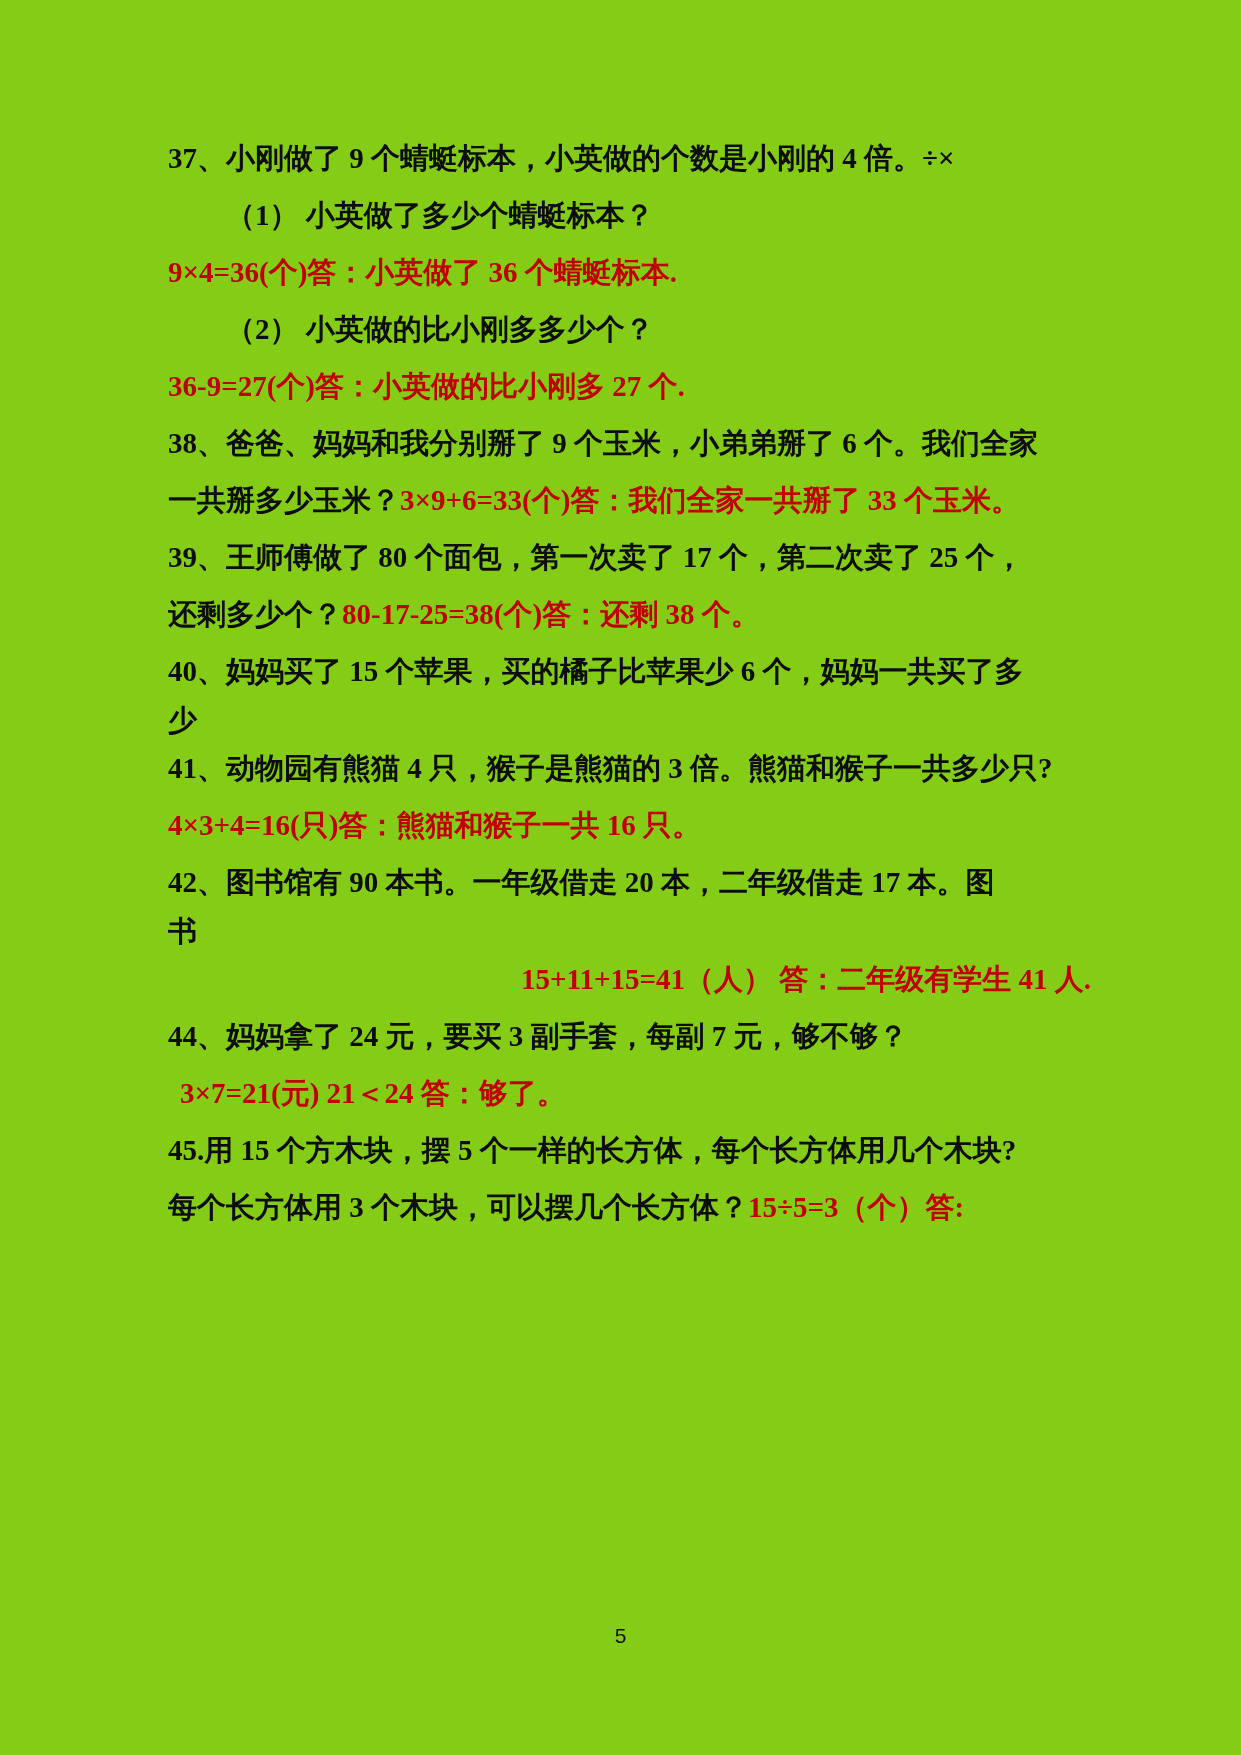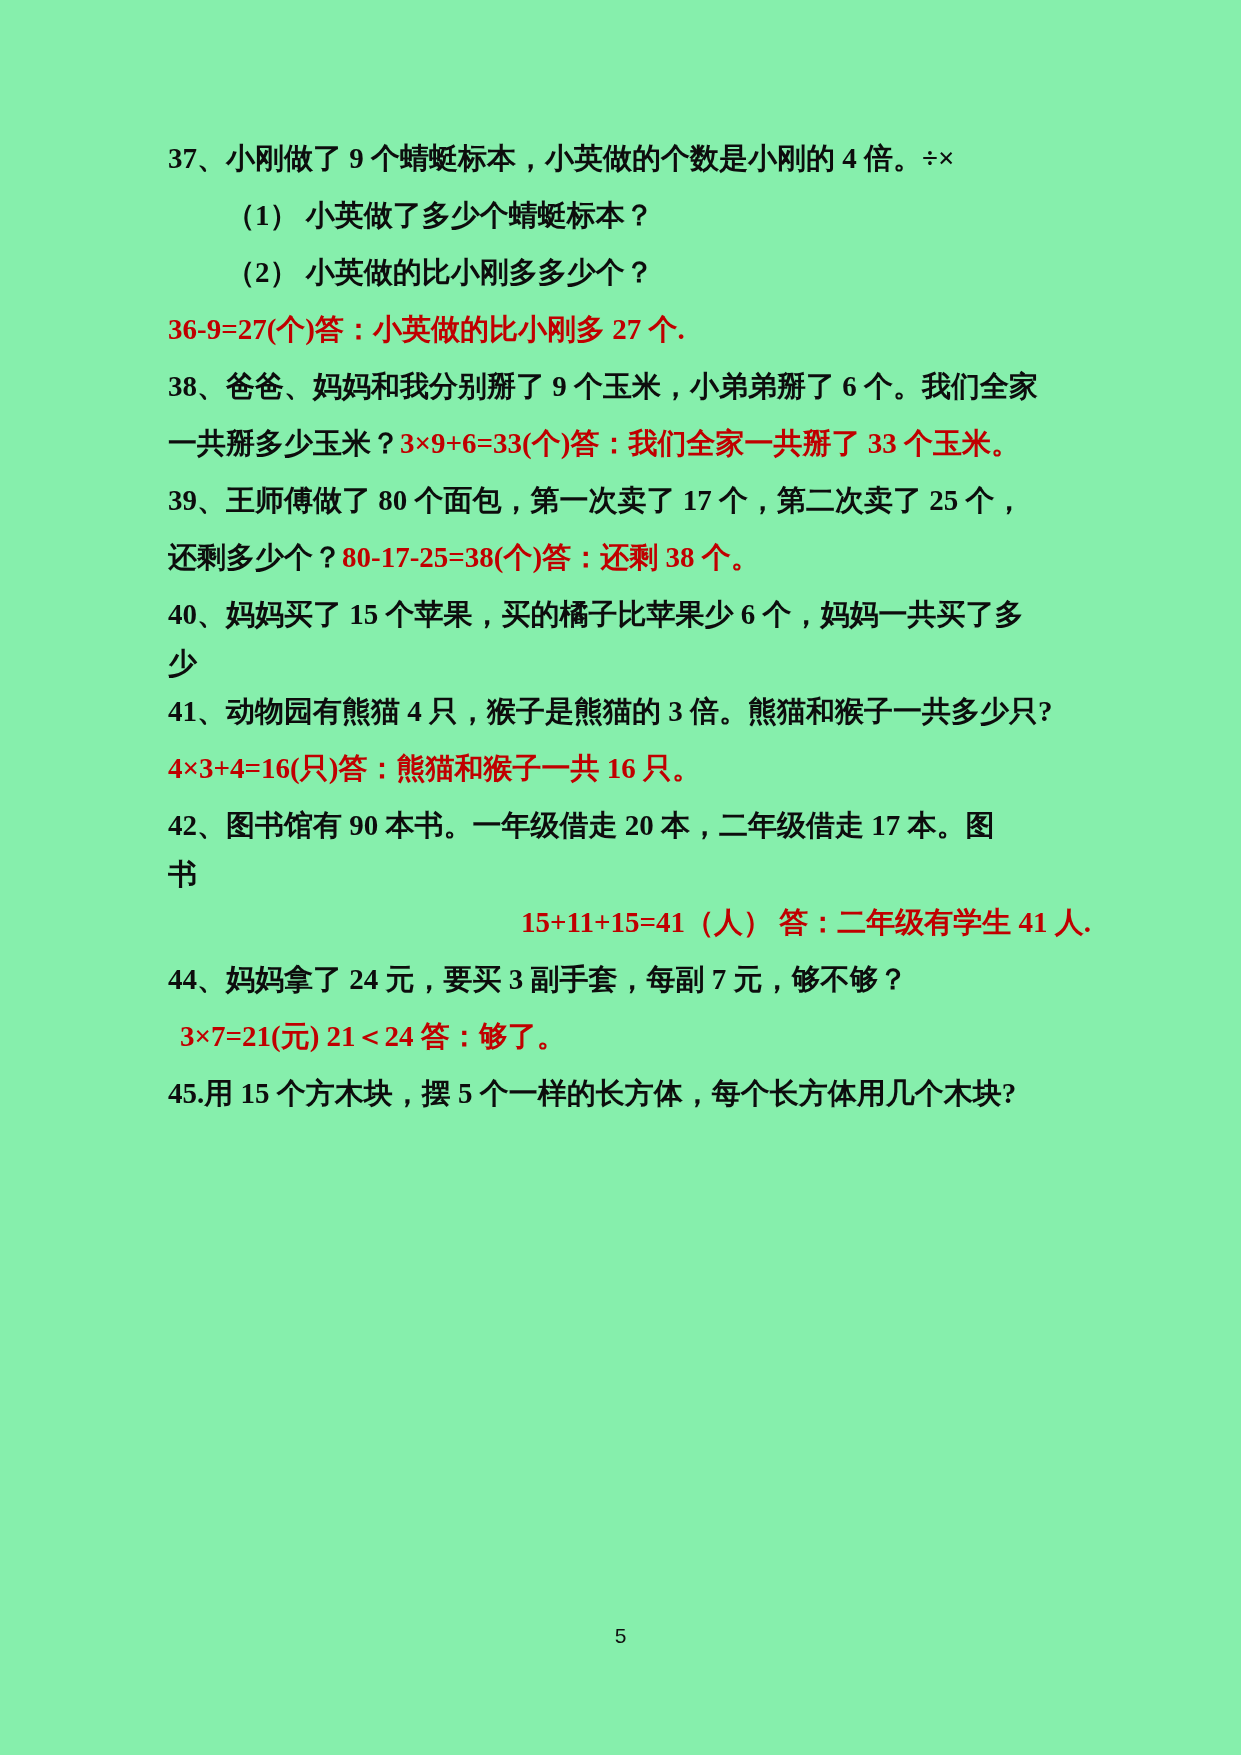--- a/index.html
+++ b/index.html
@@ -4,21 +4,21 @@
 <style>
   html, body {
     margin: 0;
     padding: 0;
     background: #ffffff;
   }
   .page {
     position: relative;
     width: 1241px;
     height: 1755px;
-    background: #86efac;
+    background: #84cc16;
     overflow: hidden;
     font-family: "Liberation Serif", "DejaVu Serif", serif;
     font-weight: bold;
     color: #0d0d0d;
     font-size: 29px;
   }
   .content {
     padding: 130px 150px 0 168px;
   }
   .line {
@@ -54,31 +54,33 @@
   }
 </style>
 </head>
 <body>
 
 <div class="page">
   <div class="content">
 
   <div class="line"><span class="seg-black">37、小刚做了 9 个蜻蜓标本，小英做的个数是小刚的 4 倍。÷×</span></div>
       <div class="line sub"><span class="seg-black">（1） 小英做了多少个蜻蜓标本？</span></div>
+      <div class="line"><span class="seg-red">9×4=36(个)答：小英做了 36 个蜻蜓标本.</span></div>
       <div class="line sub"><span class="seg-black">（2） 小英做的比小刚多多少个？</span></div>
       <div class="line"><span class="seg-red">36-9=27(个)答：小英做的比小刚多 27 个.</span></div>
       <div class="line"><span class="seg-black">38、爸爸、妈妈和我分别掰了 9 个玉米，小弟弟掰了 6 个。我们全家</span></div>
       <div class="line"><span class="seg-black">一共掰多少玉米？</span><span class="seg-red">3×9+6=33(个)答：我们全家一共掰了 33 个玉米。</span></div>
       <div class="line"><span class="seg-black">39、王师傅做了 80 个面包，第一次卖了 17 个，第二次卖了 25 个，</span></div>
       <div class="line"><span class="seg-black">还剩多少个？</span><span class="seg-red">80-17-25=38(个)答：还剩 38 个。</span></div>
       <div class="line"><span class="seg-black">40、妈妈买了 15 个苹果，买的橘子比苹果少 6 个，妈妈一共买了多</span></div>
       <div class="line wrap"><span class="seg-black">少</span></div>
       <div class="line"><span class="seg-black">41、动物园有熊猫 4 只，猴子是熊猫的 3 倍。熊猫和猴子一共多少只?</span></div>
       <div class="line"><span class="seg-red">4×3+4=16(只)答：熊猫和猴子一共 16 只。</span></div>
       <div class="line"><span class="seg-black">42、图书馆有 90 本书。一年级借走 20 本，二年级借走 17 本。图</span></div>
       <div class="line wrap"><span class="seg-black">书</span></div>
       <div class="line indent-sm"><span class="seg-red">15+11+15=41（人） 答：二年级有学生 41 人.</span></div>
       <div class="line"><span class="seg-black">44、妈妈拿了 24 元，要买 3 副手套，每副 7 元，够不够？</span></div>
       <div class="line indent"><span class="seg-red">3×7=21(元) 21＜24 答：够了。</span></div>
       <div class="line"><span class="seg-black">45.用 15 个方木块，摆 5 个一样的长方体，每个长方体用几个木块?</span></div>
+      <div class="line"><span class="seg-black">每个长方体用 3 个木块，可以摆几个长方体？</span><span class="seg-red">15÷5=3（个）答:</span></div>
     </div>
   <div class="pagenum">5</div>
 </div>
 
 </body></html>

